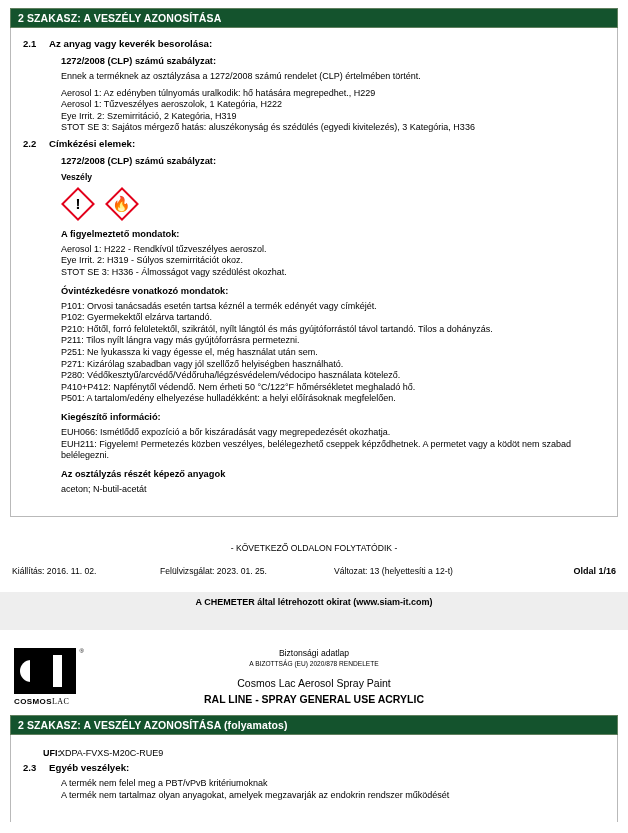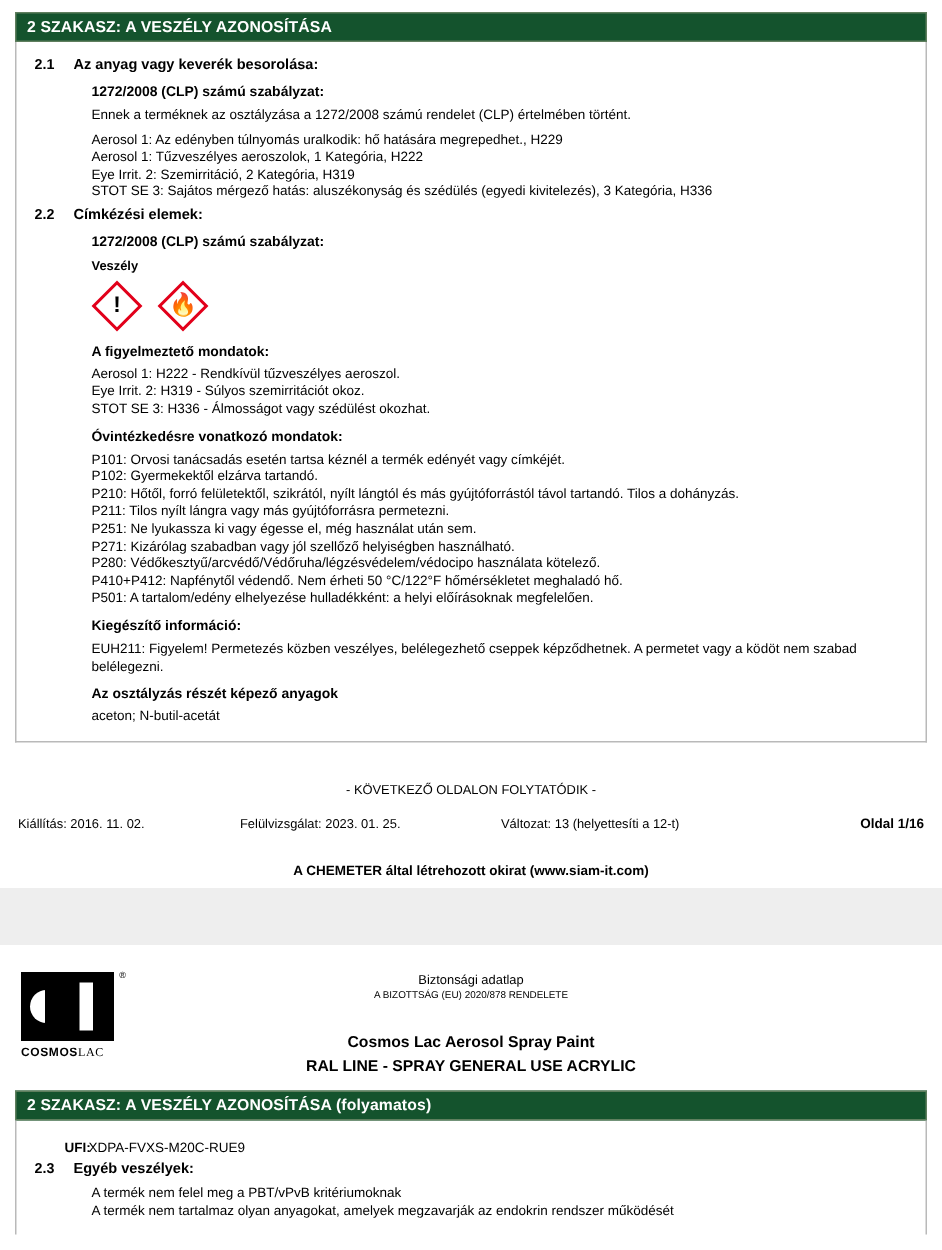--- a/index.html
+++ b/index.html
@@ -38,21 +38,21 @@
     color: #ffffff;
     font-weight: bold;
     font-size: 10.5px;
     padding: 3px 6px 3px 7px;
     letter-spacing: .1px;
   }
   .content-box {
     border-left: 1px solid #b9b9b9;
     border-right: 1px solid #b9b9b9;
     border-bottom: 1px solid #b9b9b9;
-    padding: 6px 8px 10px 8px;
+    padding: 6px 8px 21px 8px;
   }
   .row {
     display: flex;
     align-items: flex-start;
     margin-top: 4px;
   }
   .num {
     width: 30px;
     flex: 0 0 30px;
     font-weight: bold;
@@ -138,21 +138,21 @@
     font-size: 9px;
     margin-top: 21px;
   }
   
   .doc-head {
     text-align: center;
     margin-bottom: 10px;
   }
   .doc-head .t1 { font-size: 8.6px; }
   .doc-head .t2 { font-size: 6.6px; margin-top: 2px; }
-  .doc-head .t3 { font-size: 10.5px; font-weight: bold; margin-top: 22px; }
+  .doc-head .t3 { font-size: 10.5px; font-weight: normal; margin-top: 10px; }
   .doc-head .t4 { font-size: 10.5px; font-weight: bold; margin-top: 4px; }
   .head-wrap {
     display: flex;
     align-items: flex-start;
   }
   .logo {
     width: 86px;
     flex: 0 0 86px;
     padding-left: 4px;
   }
@@ -265,20 +265,21 @@
           <div>P211: Tilos nyílt lángra vagy más gyújtóforrásra permetezni.</div>
           <div>P251: Ne lyukassza ki vagy égesse el, még használat után sem.</div>
           <div>P271: Kizárólag szabadban vagy jól szellőző helyiségben használható.</div>
           <div>P280: Védőkesztyű/arcvédő/Védőruha/légzésvédelem/védocipo használata kötelező.</div>
           <div>P410+P412: Napfénytől védendő. Nem érheti 50 °C/122°F hőmérsékletet meghaladó hő.</div>
           <div>P501: A tartalom/edény elhelyezése hulladékként: a helyi előírásoknak megfelelően.</div>
         </div>
 
         <div class="sub-bold indent">Kiegészítő információ:</div>
         <div class="lines indent tight">
+          <div>EUH066: Ismétlődő expozíció a bőr kiszáradását vagy megrepedezését okozhatja.</div>
           <div>EUH211: Figyelem! Permetezés közben veszélyes, belélegezhető cseppek képződhetnek. A permetet vagy a ködöt nem szabad belélegezni.</div>
         </div>
 
         <div class="sub-bold indent">Az osztályzás részét képező anyagok</div>
         <div class="lines indent tight">
           <div>aceton; N-butil-acetát</div>
         </div>
       </div>
     </div>
 

